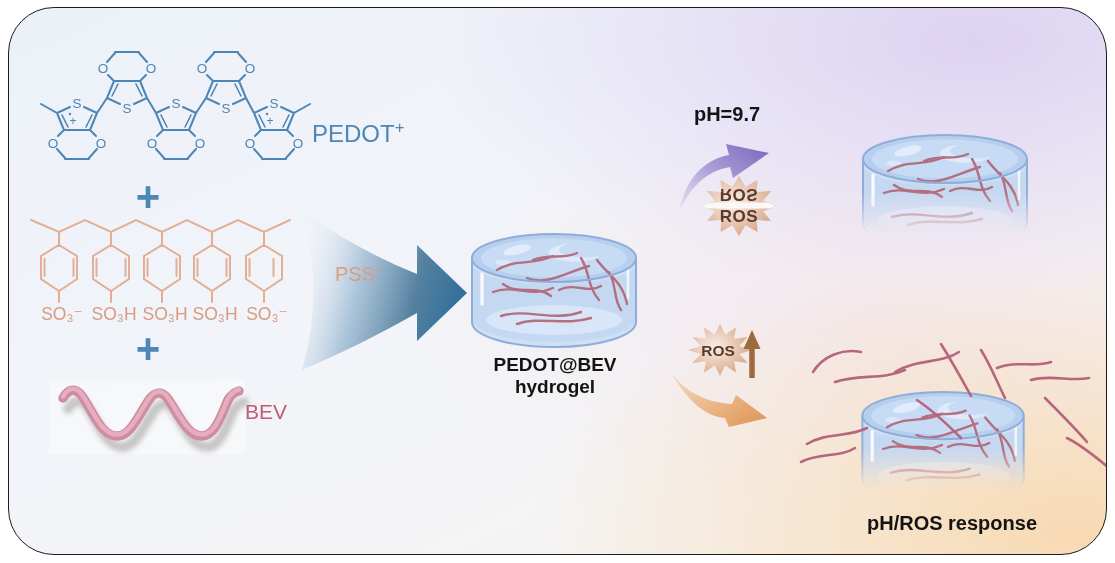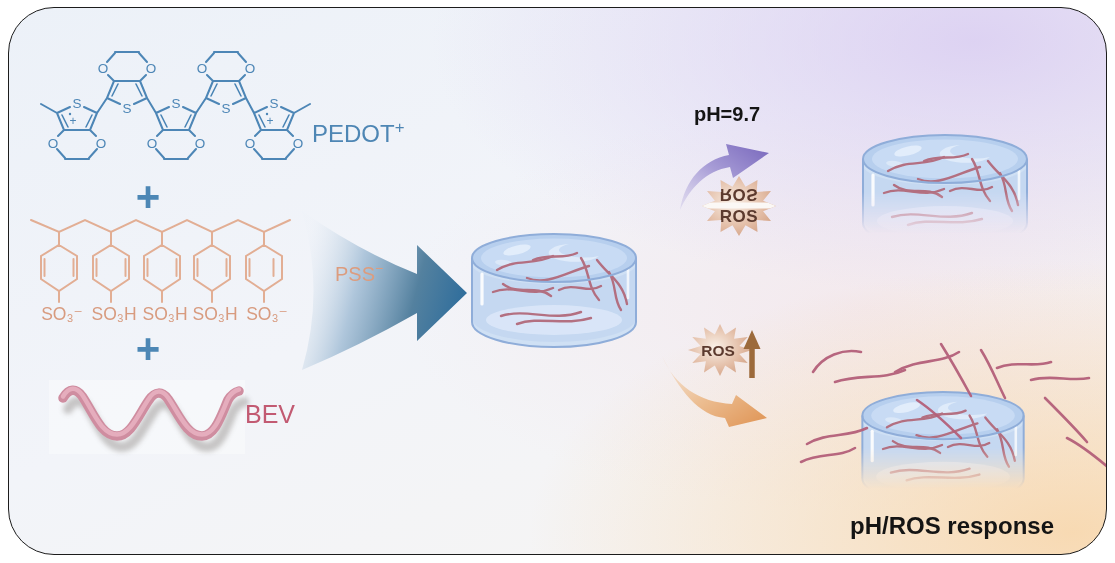--- a/index.html
+++ b/index.html
@@ -10,26 +10,26 @@
          background:
            radial-gradient(90% 85% at 88% 6%, rgba(214,199,240,.75), rgba(214,199,240,0) 55%),
            radial-gradient(80% 80% at 97% 96%, rgba(248,211,163,.8), rgba(248,211,163,0) 62%),
            radial-gradient(62% 55% at 78% 55%, rgba(243,224,230,.55), rgba(243,224,230,0) 68%),
            linear-gradient(155deg,#ecf1f8 0%,#f2f4f9 45%,#f7f4f1 100%);}
   .abs{position:absolute;}
   .nosel{user-select:none;}
   .lbl{white-space:nowrap;}
   .pedot-lbl{color:#4e86b4;font-size:24px;font-weight:500;}
   .pss-lbl{color:#dc9c7e;font-size:20px;font-weight:500;}
-  .bev-lbl{color:#c25a72;font-size:25px;font-weight:500;}
+  .bev-lbl{color:#c25a72;font-size:21px;font-weight:500;}
   .plus{color:#4d87b5;font-size:42px;font-weight:700;line-height:42px;width:42px;text-align:center;}
   .dark{color:#141414;font-weight:600;}
   .cond{font-size:20px;}
   .prod{font-size:19px;line-height:22px;text-align:center;width:170px;}
-  .resp{font-size:24px;text-align:center;width:210px;}
+  .resp{font-size:20px;text-align:center;width:210px;}
   sup{font-size:70%;}
   .gel-fade{-webkit-mask-image:linear-gradient(180deg,#000 50%,rgba(0,0,0,0) 84%);
             mask-image:linear-gradient(180deg,#000 50%,rgba(0,0,0,0) 84%);}
   svg{display:block;overflow:visible;}
   text{font-family:"Liberation Sans","DejaVu Sans",sans-serif;}
   .sulf{font-family:"DejaVu Sans","Liberation Sans",sans-serif;}
 </style>
 </head>
 <body>
 
@@ -159,20 +159,24 @@
   <div class="abs lbl bev-lbl" style="left:236px;top:392px;">BEV</div>
 
   <svg class="abs" style="left:280px;top:195px;" width="190" height="180" viewBox="0 0 190 180">
     <path d="M13,8 Q70,48 128,71 L128,42 L178,90 L128,138 L128,110 Q70,143 13,167 Q36,88 13,8 Z" fill="url(#gradBig)"></path>
   </svg>
   <div class="abs lbl pss-lbl" style="left:303px;top:252px;margin-left:23px;"><span>PSS</span><sup>−</sup></div>
 
   <svg class="abs" style="left:460px;top:222px;" width="172" height="122">
     <use href="#gel" width="172" height="122"></use>
   </svg>
+  <div class="abs dark prod" style="left:461px;top:346px;">
+    <div>PEDOT@BEV</div>
+    <div>hydrogel</div>
+  </div>
 
   <div class="abs lbl dark cond" style="left:658px;top:95px;width:120px;text-align:center;">pH=9.7</div>
   <svg class="abs" style="left:660px;top:125px;" width="110" height="85" viewBox="0 0 110 85">
     <path d="M11,77 C16,47 34,27 60,22 L57,11 L100,20 L64,45 L61,34 C37,38 21,55 11,77 Z" fill="url(#gradPurple)"></path>
   </svg>
   <svg class="abs" style="left:688px;top:158px;" width="84" height="76" viewBox="0 0 84 76">
     <defs>
           <clipPath id="starClip">
             <polygon points="79,40 66.1,45.2 74,55 59.7,54.1 60.5,66 48.5,59.3 42,70 35.5,59.3 23.5,66 24.3,54.1 10,55 17.9,45.2 5,40 17.9,34.8 10,25 24.3,25.9 23.5,14 35.5,20.7 42,10 48.5,20.7 60.5,14 59.7,25.9 74,25 66.1,34.8"></polygon>
           </clipPath>

